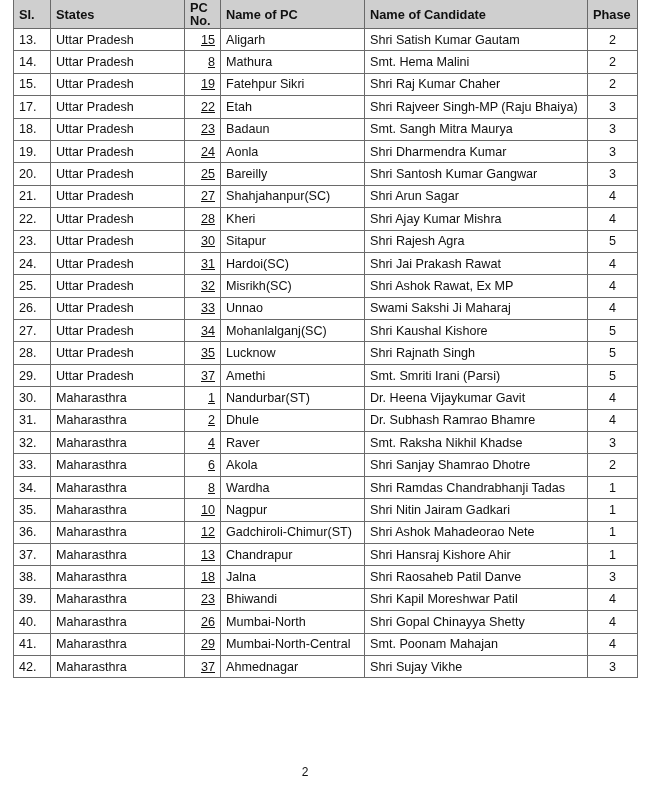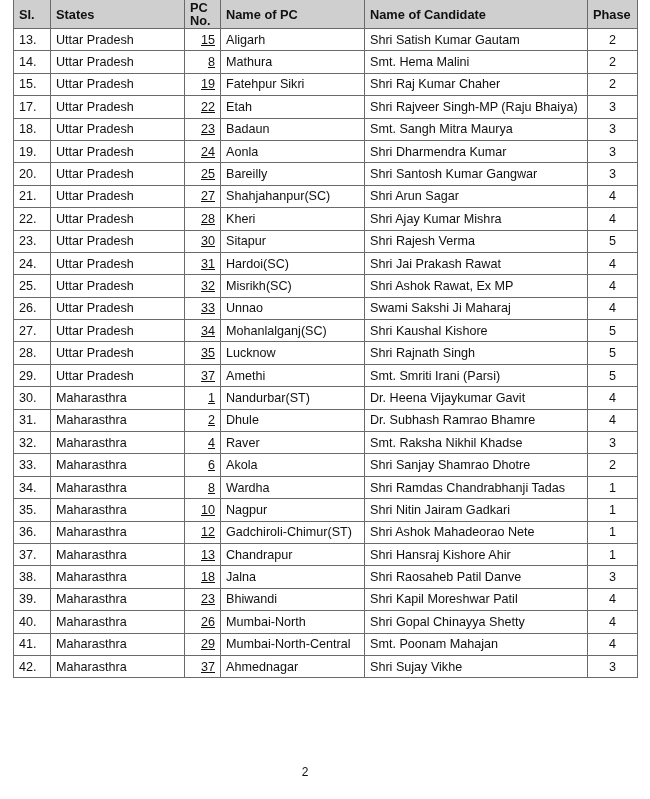--- a/index.html
+++ b/index.html
@@ -136,21 +136,21 @@
         <td class="pcno">28</td>
         <td class="pcname">Kheri</td>
         <td class="cand">Shri Ajay Kumar Mishra</td>
         <td class="phase">4</td>
       </tr>
       <tr>
         <td class="sl">23.</td>
         <td class="state">Uttar Pradesh</td>
         <td class="pcno">30</td>
         <td class="pcname">Sitapur</td>
-        <td class="cand">Shri Rajesh Verma</td>
+        <td class="cand">Shri Rajesh Agra</td>
         <td class="phase">5</td>
       </tr>
       <tr>
         <td class="sl">24.</td>
         <td class="state">Uttar Pradesh</td>
         <td class="pcno">31</td>
         <td class="pcname">Hardoi(SC)</td>
         <td class="cand">Shri Jai Prakash Rawat</td>
         <td class="phase">4</td>
       </tr>

